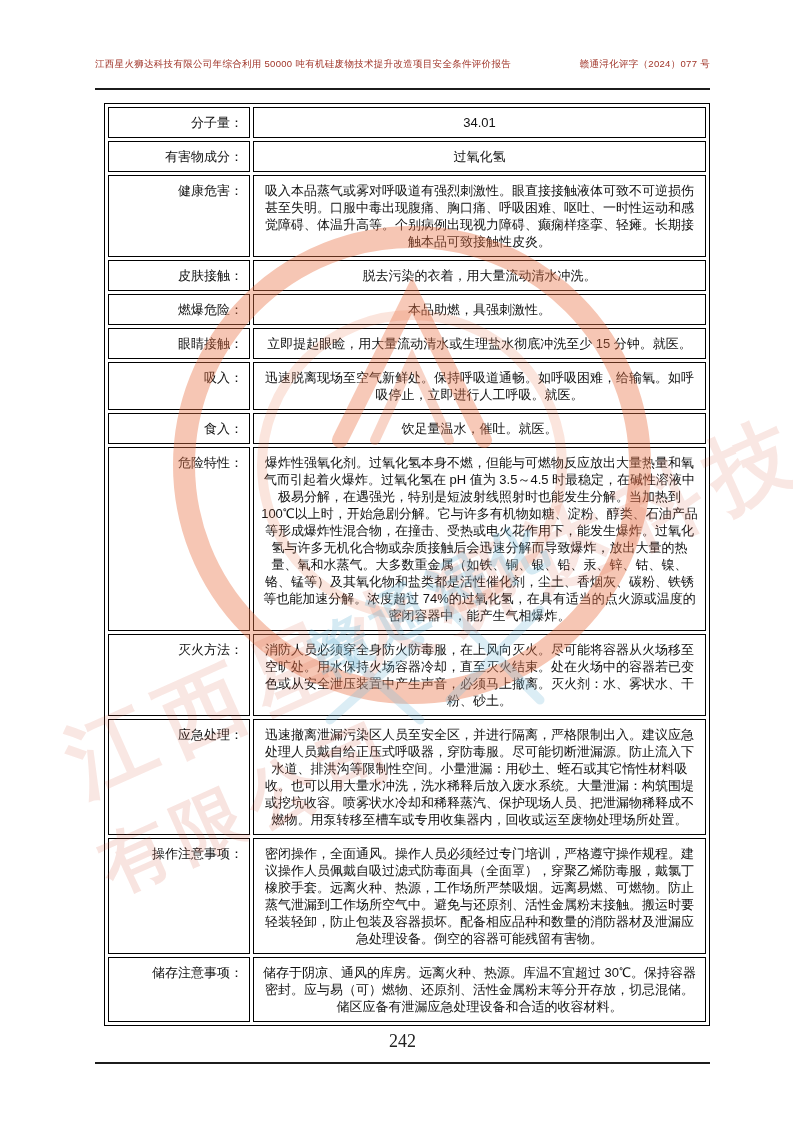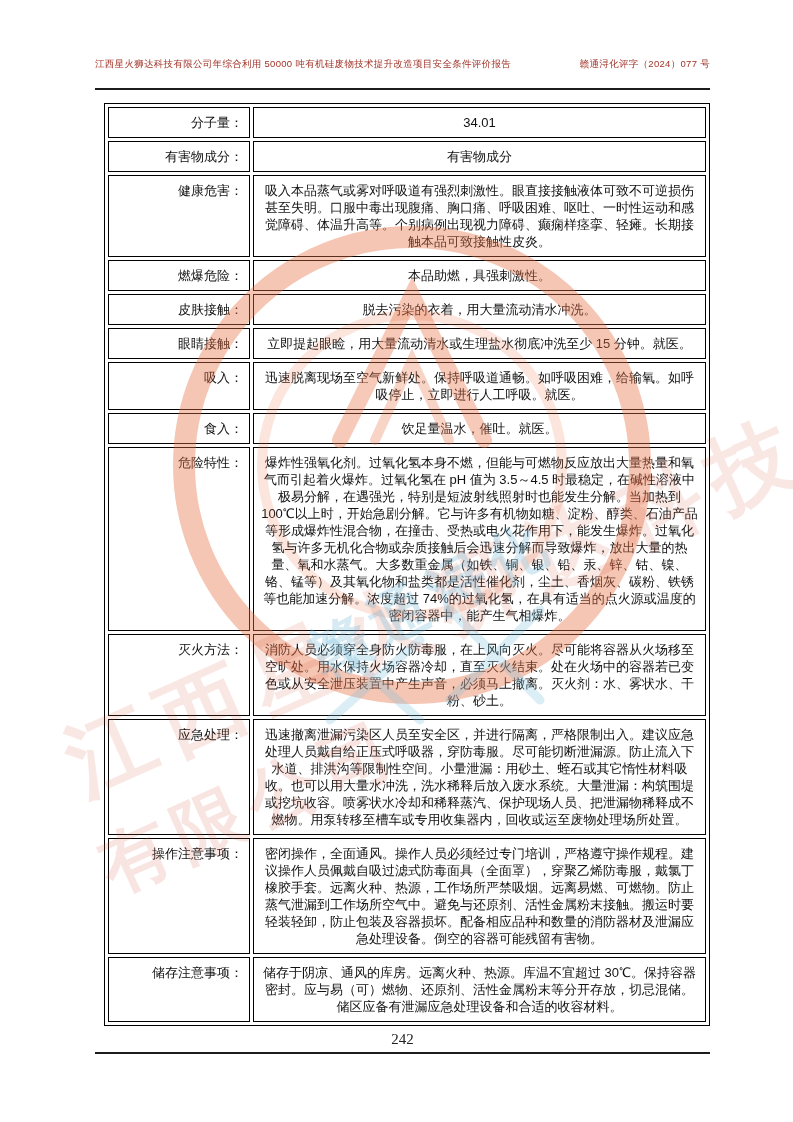--- a/index.html
+++ b/index.html
@@ -44,24 +44,24 @@
     width:128px;
     text-align:right;
     white-space:nowrap;
     padding-right:5px;
   }
   td.val{ text-align:center; }
   
   .doc-footer{
     margin-top:5px;
     text-align:center;
-    font-size:15px;
+    font-size:18px;
     color:#222;
     border-bottom:2px solid #1c1c1c;
-    padding-bottom:4px;
+    padding-bottom:10px;
     font-family:"Liberation Serif",serif;
   }
   
   .wm{
     position:absolute;inset:0;
     pointer-events:none;
     z-index:5;
   }
   .wm svg{position:absolute;left:0;top:0;}
   .wm-text-red{
@@ -107,33 +107,33 @@
   </div>
 
   <table class="msds">
     <tbody>
       <tr>
         <td class="lbl">分子量：</td>
         <td class="val">34.01</td>
       </tr>
       <tr>
         <td class="lbl">有害物成分：</td>
-        <td class="val">有害物成分</td>
+        <td class="val">过氧化氢</td>
       </tr>
       <tr>
         <td class="lbl">健康危害：</td>
         <td class="val">吸入本品蒸气或雾对呼吸道有强烈刺激性。眼直接接触液体可致不可逆损伤甚至失明。口服中毒出现腹痛、胸口痛、呼吸困难、呕吐、一时性运动和感觉障碍、体温升高等。个别病例出现视力障碍、癫痫样痉挛、轻瘫。长期接触本品可致接触性皮炎。</td>
       </tr>
       <tr>
+        <td class="lbl">皮肤接触：</td>
+        <td class="val">脱去污染的衣着，用大量流动清水冲洗。</td>
+      </tr>
+      <tr>
         <td class="lbl">燃爆危险：</td>
         <td class="val">本品助燃，具强刺激性。</td>
-      </tr>
-      <tr>
-        <td class="lbl">皮肤接触：</td>
-        <td class="val">脱去污染的衣着，用大量流动清水冲洗。</td>
       </tr>
       <tr>
         <td class="lbl">眼睛接触：</td>
         <td class="val">立即提起眼睑，用大量流动清水或生理盐水彻底冲洗至少 15 分钟。就医。</td>
       </tr>
       <tr>
         <td class="lbl">吸入：</td>
         <td class="val">迅速脱离现场至空气新鲜处。保持呼吸道通畅。如呼吸困难，给输氧。如呼吸停止，立即进行人工呼吸。就医。</td>
       </tr>
       <tr>

